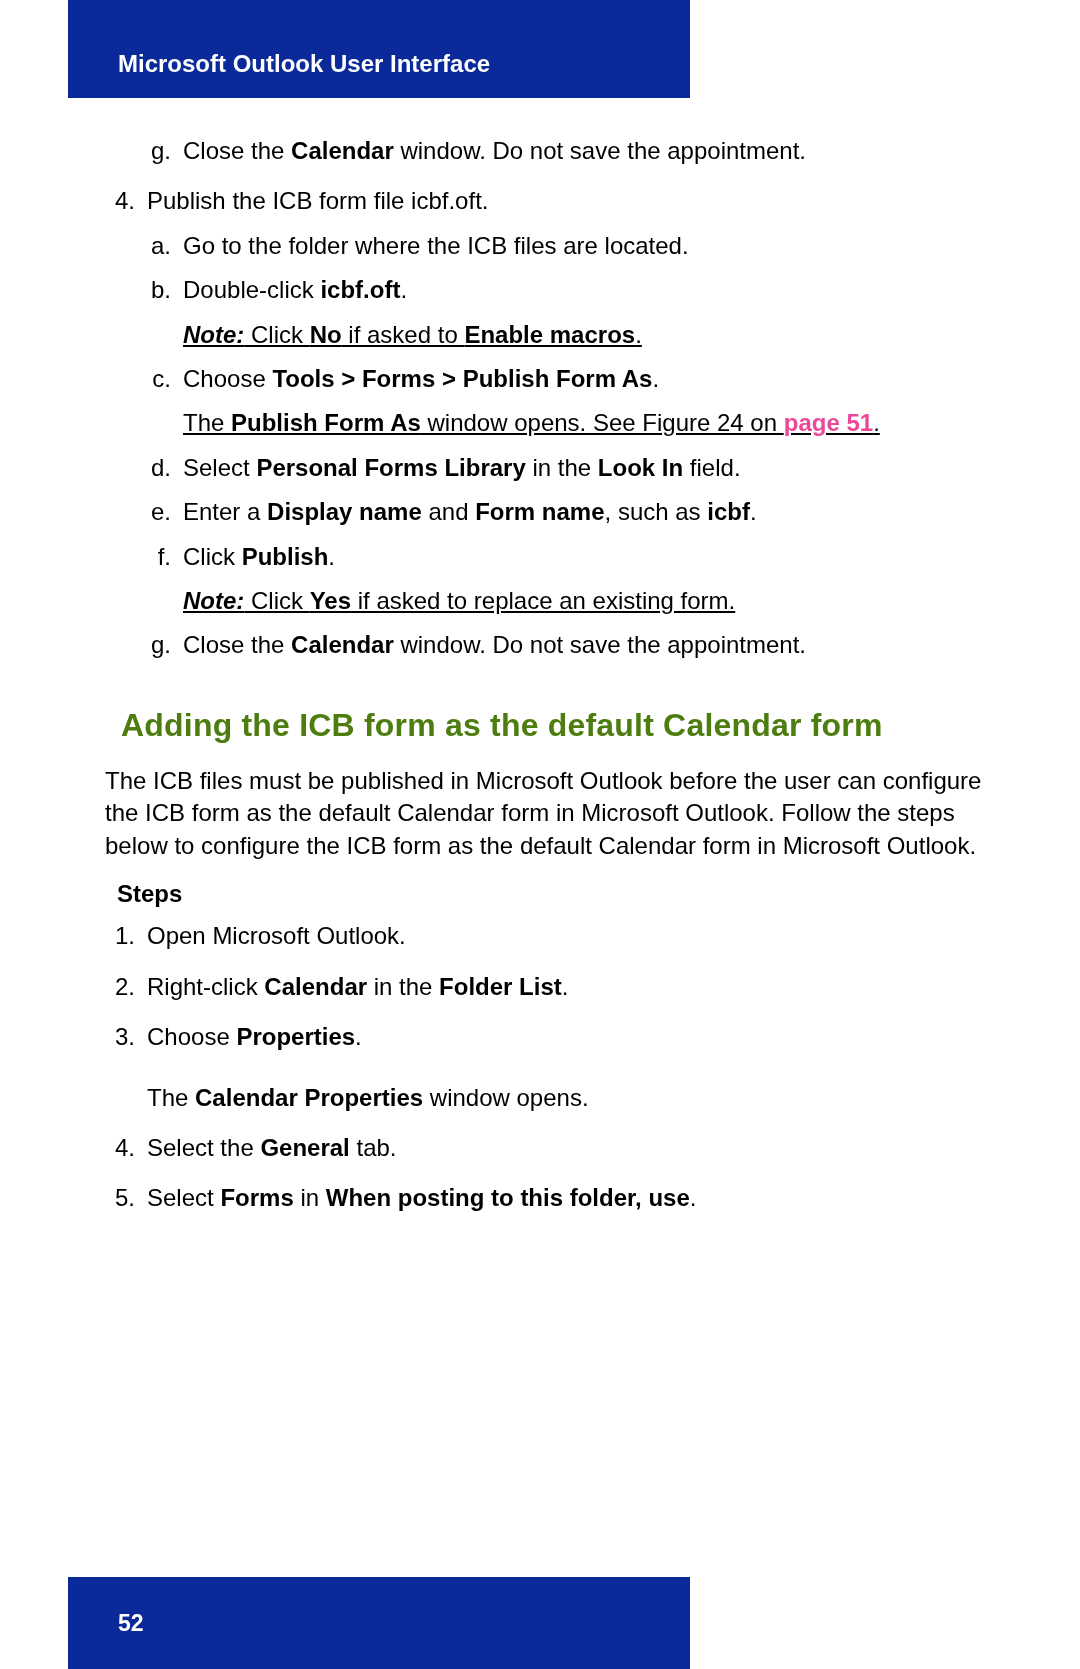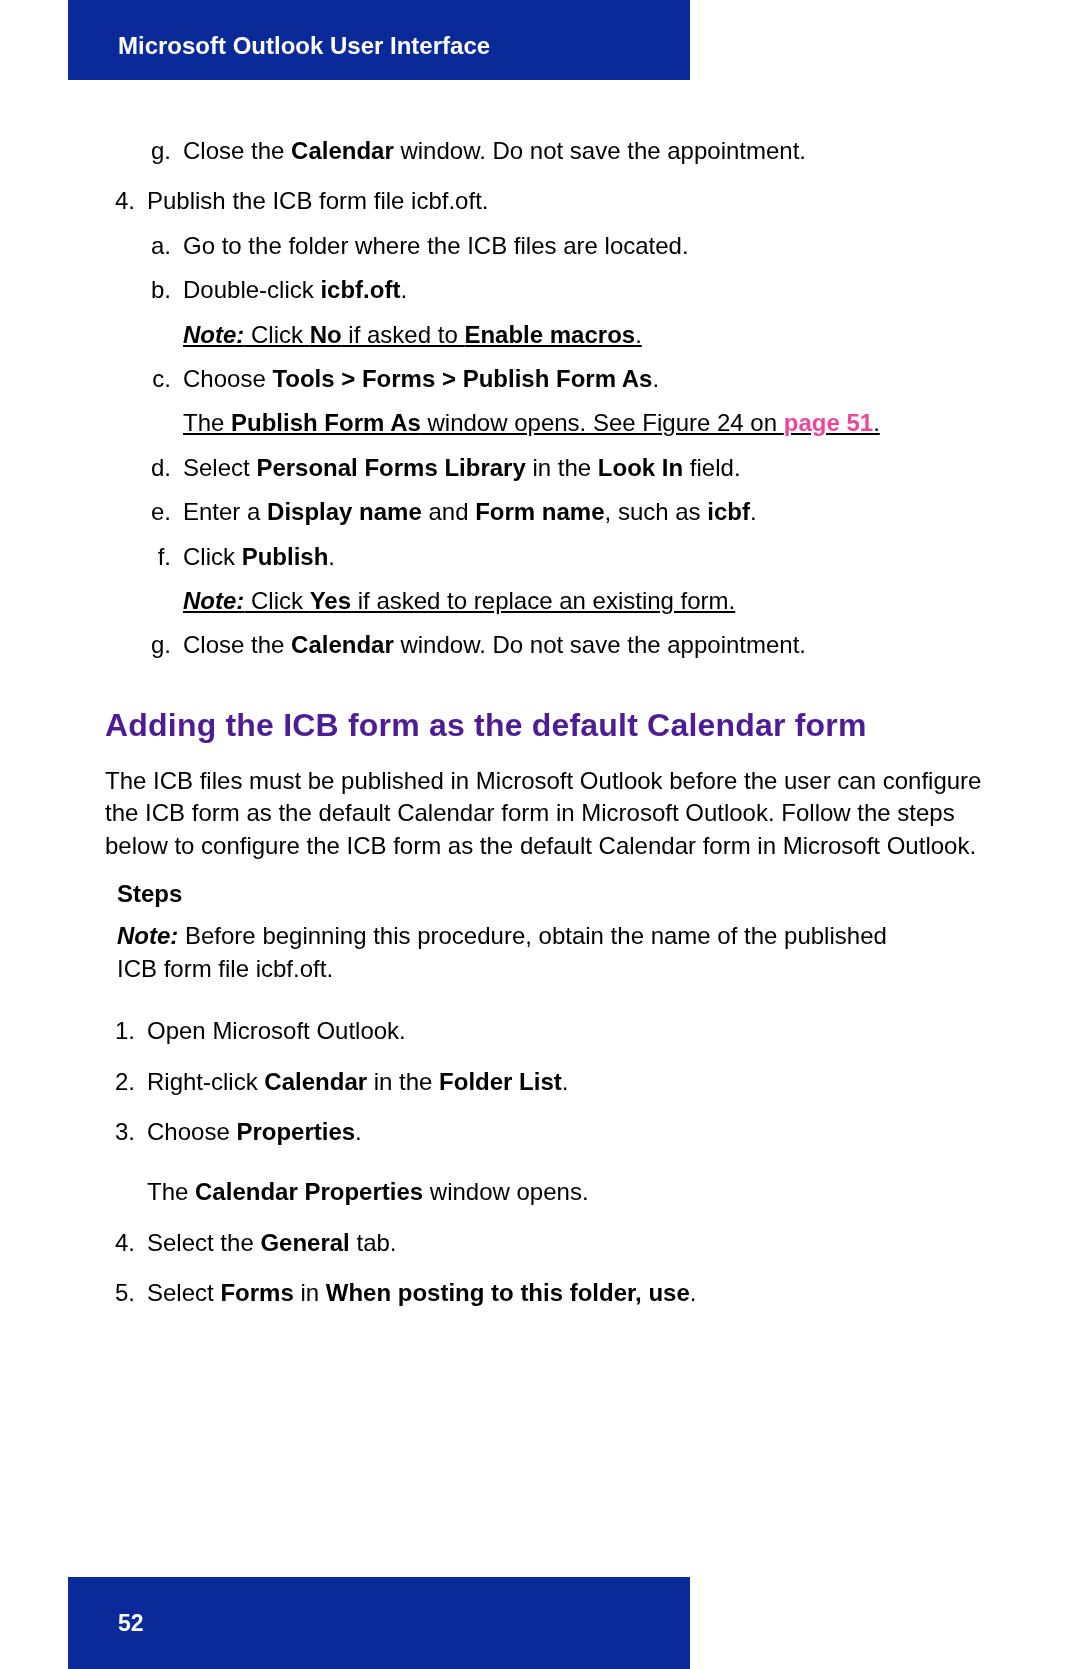--- a/index.html
+++ b/index.html
@@ -8,21 +8,21 @@
     background: #fff;
     width: 1080px;
     height: 1669px;
     position: relative;
   }
   .blue-strip {
     position: absolute;
     top: 0;
     left: 68px;
     width: 622px;
-    height: 80px;
+    height: 98px;
     background: #0a2a9a;
     color: #fff;
     display: flex;
     align-items: flex-end;
     padding: 0 0 20px 50px;
   }
   .header-title {
     font-weight: bold;
     font-size: 24px;
   }
@@ -59,24 +59,24 @@
     flex-shrink: 0;
     text-align: right;
     padding-right: 12px;
   }
   .sub-body { flex: 1; }
   .sub-indent { margin-left: 36px; margin-bottom: 12px; text-decoration: underline; }
   .note-label { font-style: italic; font-weight: bold; }
   .link-blue { color: #ec4899; font-weight: bold; }
   strong { font-weight: bold; }
   .section-heading {
-    color: #4c1d95;
+    color: #4d7c0f;
     font-weight: bold;
     font-size: 32px;
-    margin: 30px 0 18px 0;
+    margin: 30px 0 18px 16px;
     letter-spacing: 0.2px;
   }
   .para { margin-bottom: 16px; }
   .steps-label {
     font-weight: bold;
     margin-bottom: 10px;
     margin-left: 12px;
   }
   .steps-note {
     margin-left: 12px;
@@ -189,23 +189,20 @@
           </div>
         </div>
       </div>
     </div>
   </div>
 
   <h2 class="section-heading">Adding the ICB form as the default Calendar form</h2>
   <p class="para">The ICB files must be published in Microsoft Outlook before the user can configure the ICB form as the default Calendar form in Microsoft Outlook. Follow the steps below to configure the ICB form as the default Calendar form in Microsoft Outlook.</p>
 
   <div class="steps-label">Steps</div>
-  <div class="steps-note">
-    <span class="note-label">Note:</span><span> Before beginning this procedure, obtain the name of the published ICB form file icbf.oft.</span>
-  </div>
 
   <div class="num-list">
     <div class="ol-item">
       <div class="ol-marker">1.</div>
       <div class="ol-body">Open Microsoft Outlook.</div>
     </div>
     <div class="ol-item">
       <div class="ol-marker">2.</div>
       <div class="ol-body">
         <span>Right-click </span><strong>Calendar</strong><span> in the </span><strong>Folder List</strong><span>.</span>

